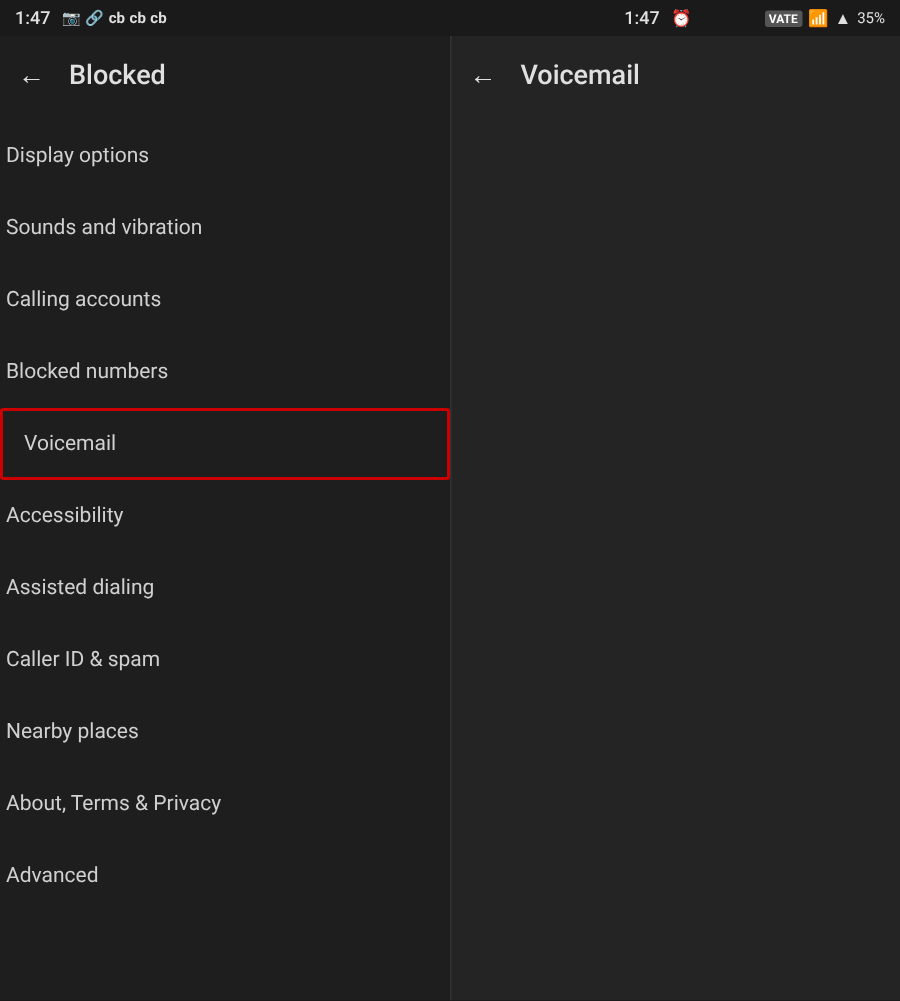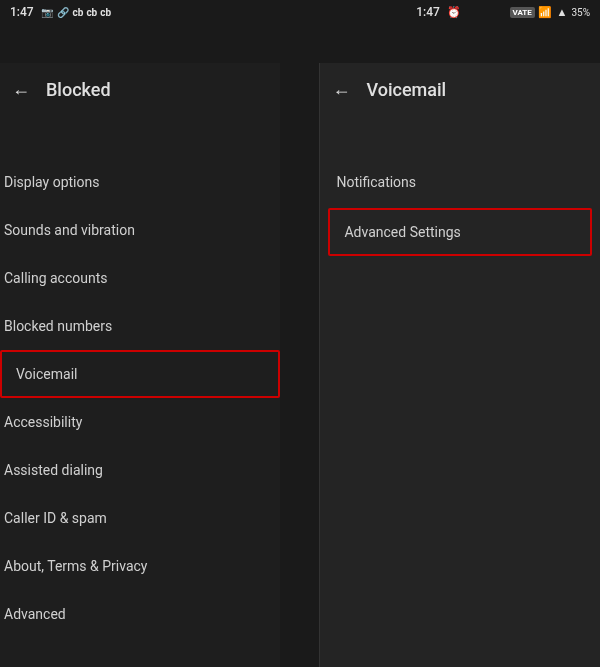--- a/index.html
+++ b/index.html
@@ -1,19 +1,18 @@
 <!DOCTYPE html>
 <html><head>
   <meta charset="utf-8">
   <style>
     * {
       margin: 0;
       padding: 0;
       box-sizing: border-box;
-      gap: 39px;
     }
 
     body {
       width: 600px;
       height: 667px;
       background: #1a1a1a;
       font-family: 'Roboto', Arial, sans-serif;
       display: flex;
       flex-direction: column;
       overflow: hidden;
@@ -192,28 +191,25 @@
     </div>
     <ul class="menu-list" id="settings-menu">
     <li class="menu-item">Display options</li>
         <li class="menu-item">Sounds and vibration</li>
         <li class="menu-item">Calling accounts</li>
         <li class="menu-item">Blocked numbers</li>
         <li class="menu-item highlighted">Voicemail</li>
         <li class="menu-item">Accessibility</li>
         <li class="menu-item">Assisted dialing</li>
         <li class="menu-item">Caller ID &amp; spam</li>
+        <li class="menu-item">Nearby places</li>
         <li class="menu-item">About, Terms &amp; Privacy</li>
         <li class="menu-item">Advanced</li>
       </ul>
   </div>
 
   <div class="panel panel-right">
     <div class="panel-header">
       <span class="back-arrow">←</span>
       <span class="panel-title">Voicemail</span>
     </div>
-    <ul class="menu-list" id="voicemail-menu">
-    <li class="right-menu-item">Notifications</li>
-        <li class="right-menu-item highlighted">Advanced Settings</li>
-      </ul>
   </div>
 </div>
 
 </body></html>

